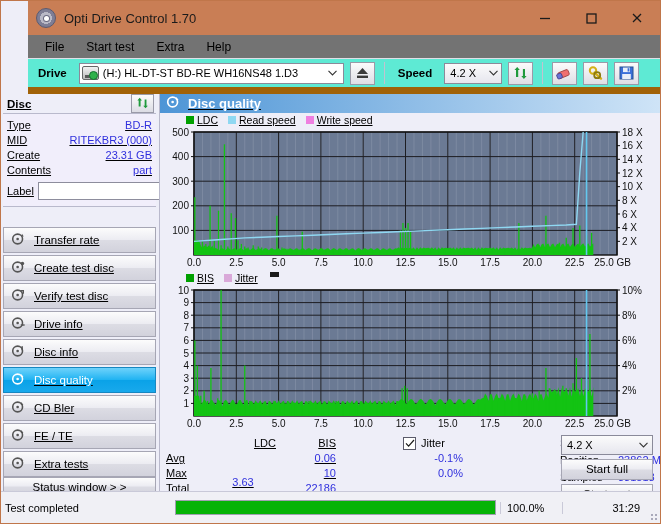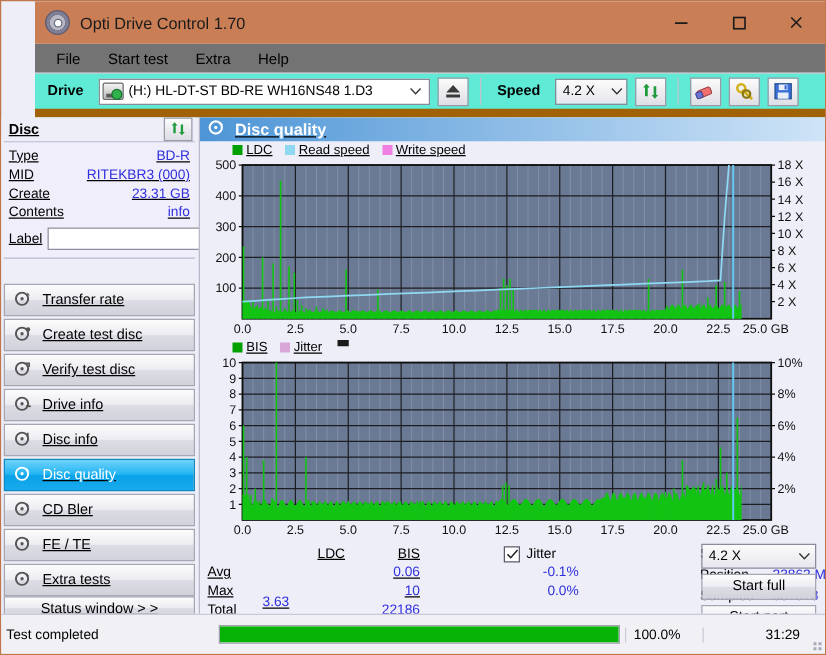--- a/index.html
+++ b/index.html
@@ -218,21 +218,21 @@
 
   
   .stats {
     position:relative;
     height: 72px;
     padding: 4px 6px 0 6px;
     font-size: 11px;
   }
   .stats .col-hdr, .stats .srow { display:flex; align-items:center; height:15px;}
   .st-name { width: 44px; color:#000; }
-  .st-ldc { width: 66px; text-align:left; color:#2f2fdd;margin-top:48px; }
+  .st-ldc { width: 66px; text-align:center; color:#2f2fdd;margin-top:48px; }
   .st-bis { width: 60px; text-align:right; color:#2f2fdd; }
   .st-hdr-ldc { width:66px; text-align:right; color:#000;}
   .st-hdr-bis { width:60px; text-align:right; color:#000;}
 
   .jitter-box { position:absolute; left: 243px; top: 4px; width: 120px; }
   .jt-head { display:flex; align-items:center; gap:5px; height:15px;}
   .chk {
     width:13px;height:13px;background:#fff;border:1px solid #5a5a6a;
     display:flex;align-items:center;justify-content:center;
   }
@@ -395,21 +395,21 @@
         <div class="row">
           <span class="k">MID</span>
           <span class="v">RITEKBR3 (000)</span>
         </div>
         <div class="row">
           <span class="k">Create</span>
           <span class="v">23.31 GB</span>
         </div>
         <div class="row">
           <span class="k">Contents</span>
-          <span class="v">info</span>
+          <span class="v">part</span>
         </div>
         <div class="label-row">
           <span class="k">Label</span>
           <input class="label-input" type="text" placeholder="" style="">
           <span class="cd-btn">
             <svg width="15" height="15" viewBox="0 0 16 16">
               <circle cx="8" cy="8" r="7" fill="#e8e06a" stroke="#8d8630" stroke-width="1"></circle>
               <circle cx="8" cy="8" r="2.3" fill="#f7f7ee" stroke="#8d8630" stroke-width="0.8"></circle>
             </svg>
           </span>

